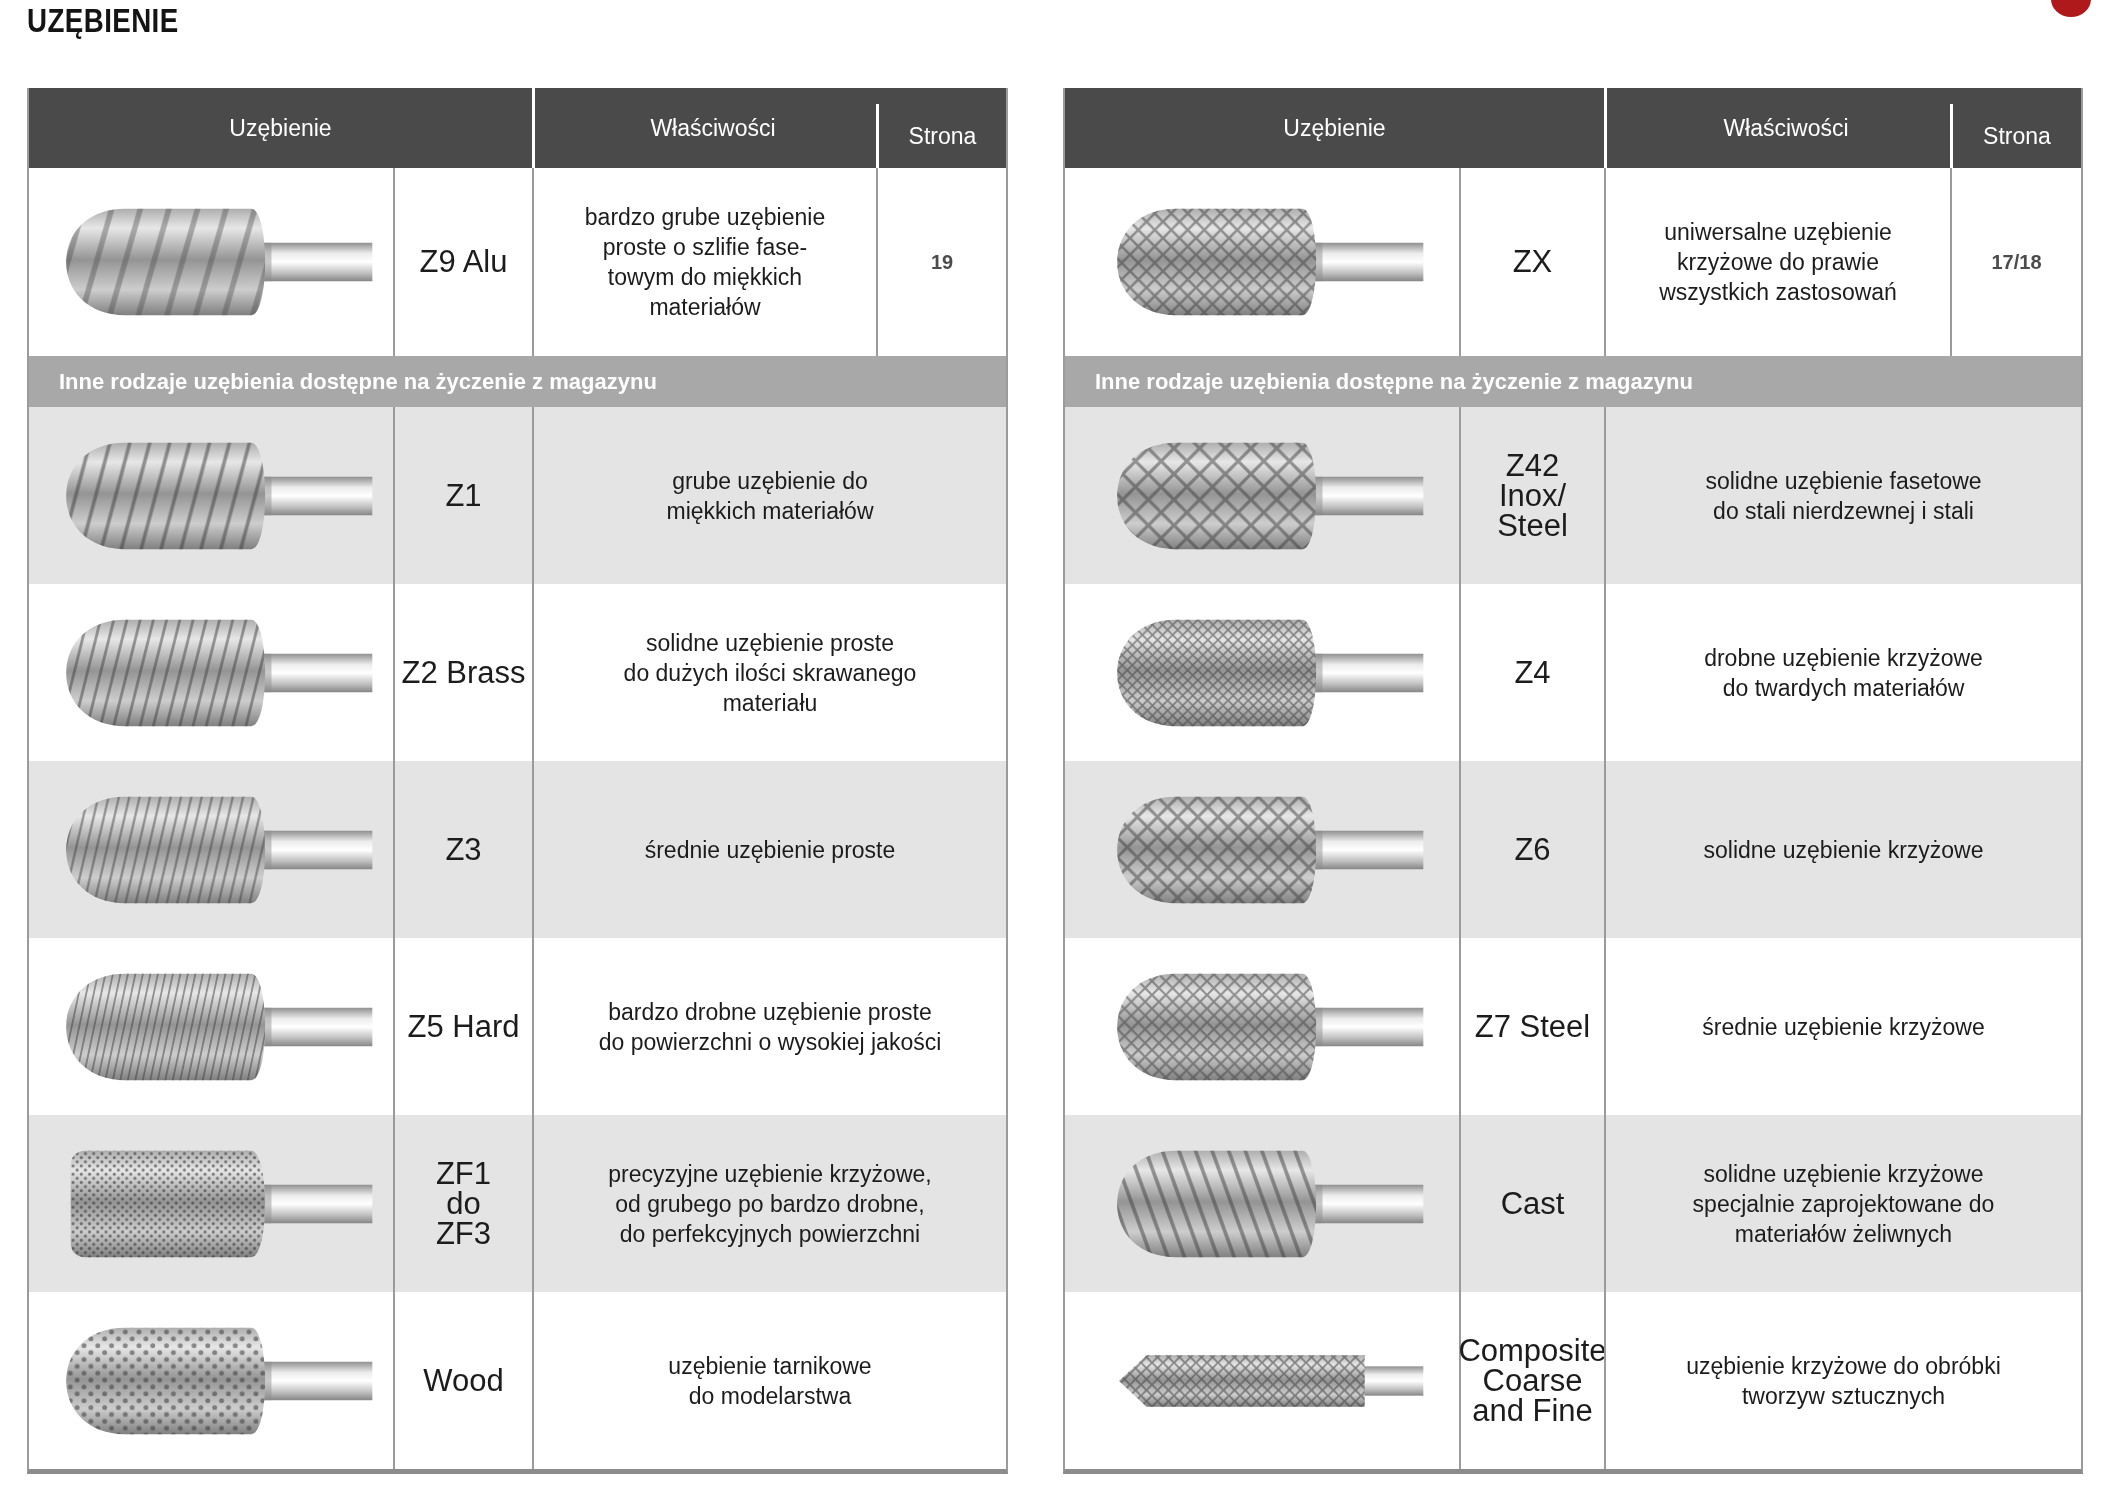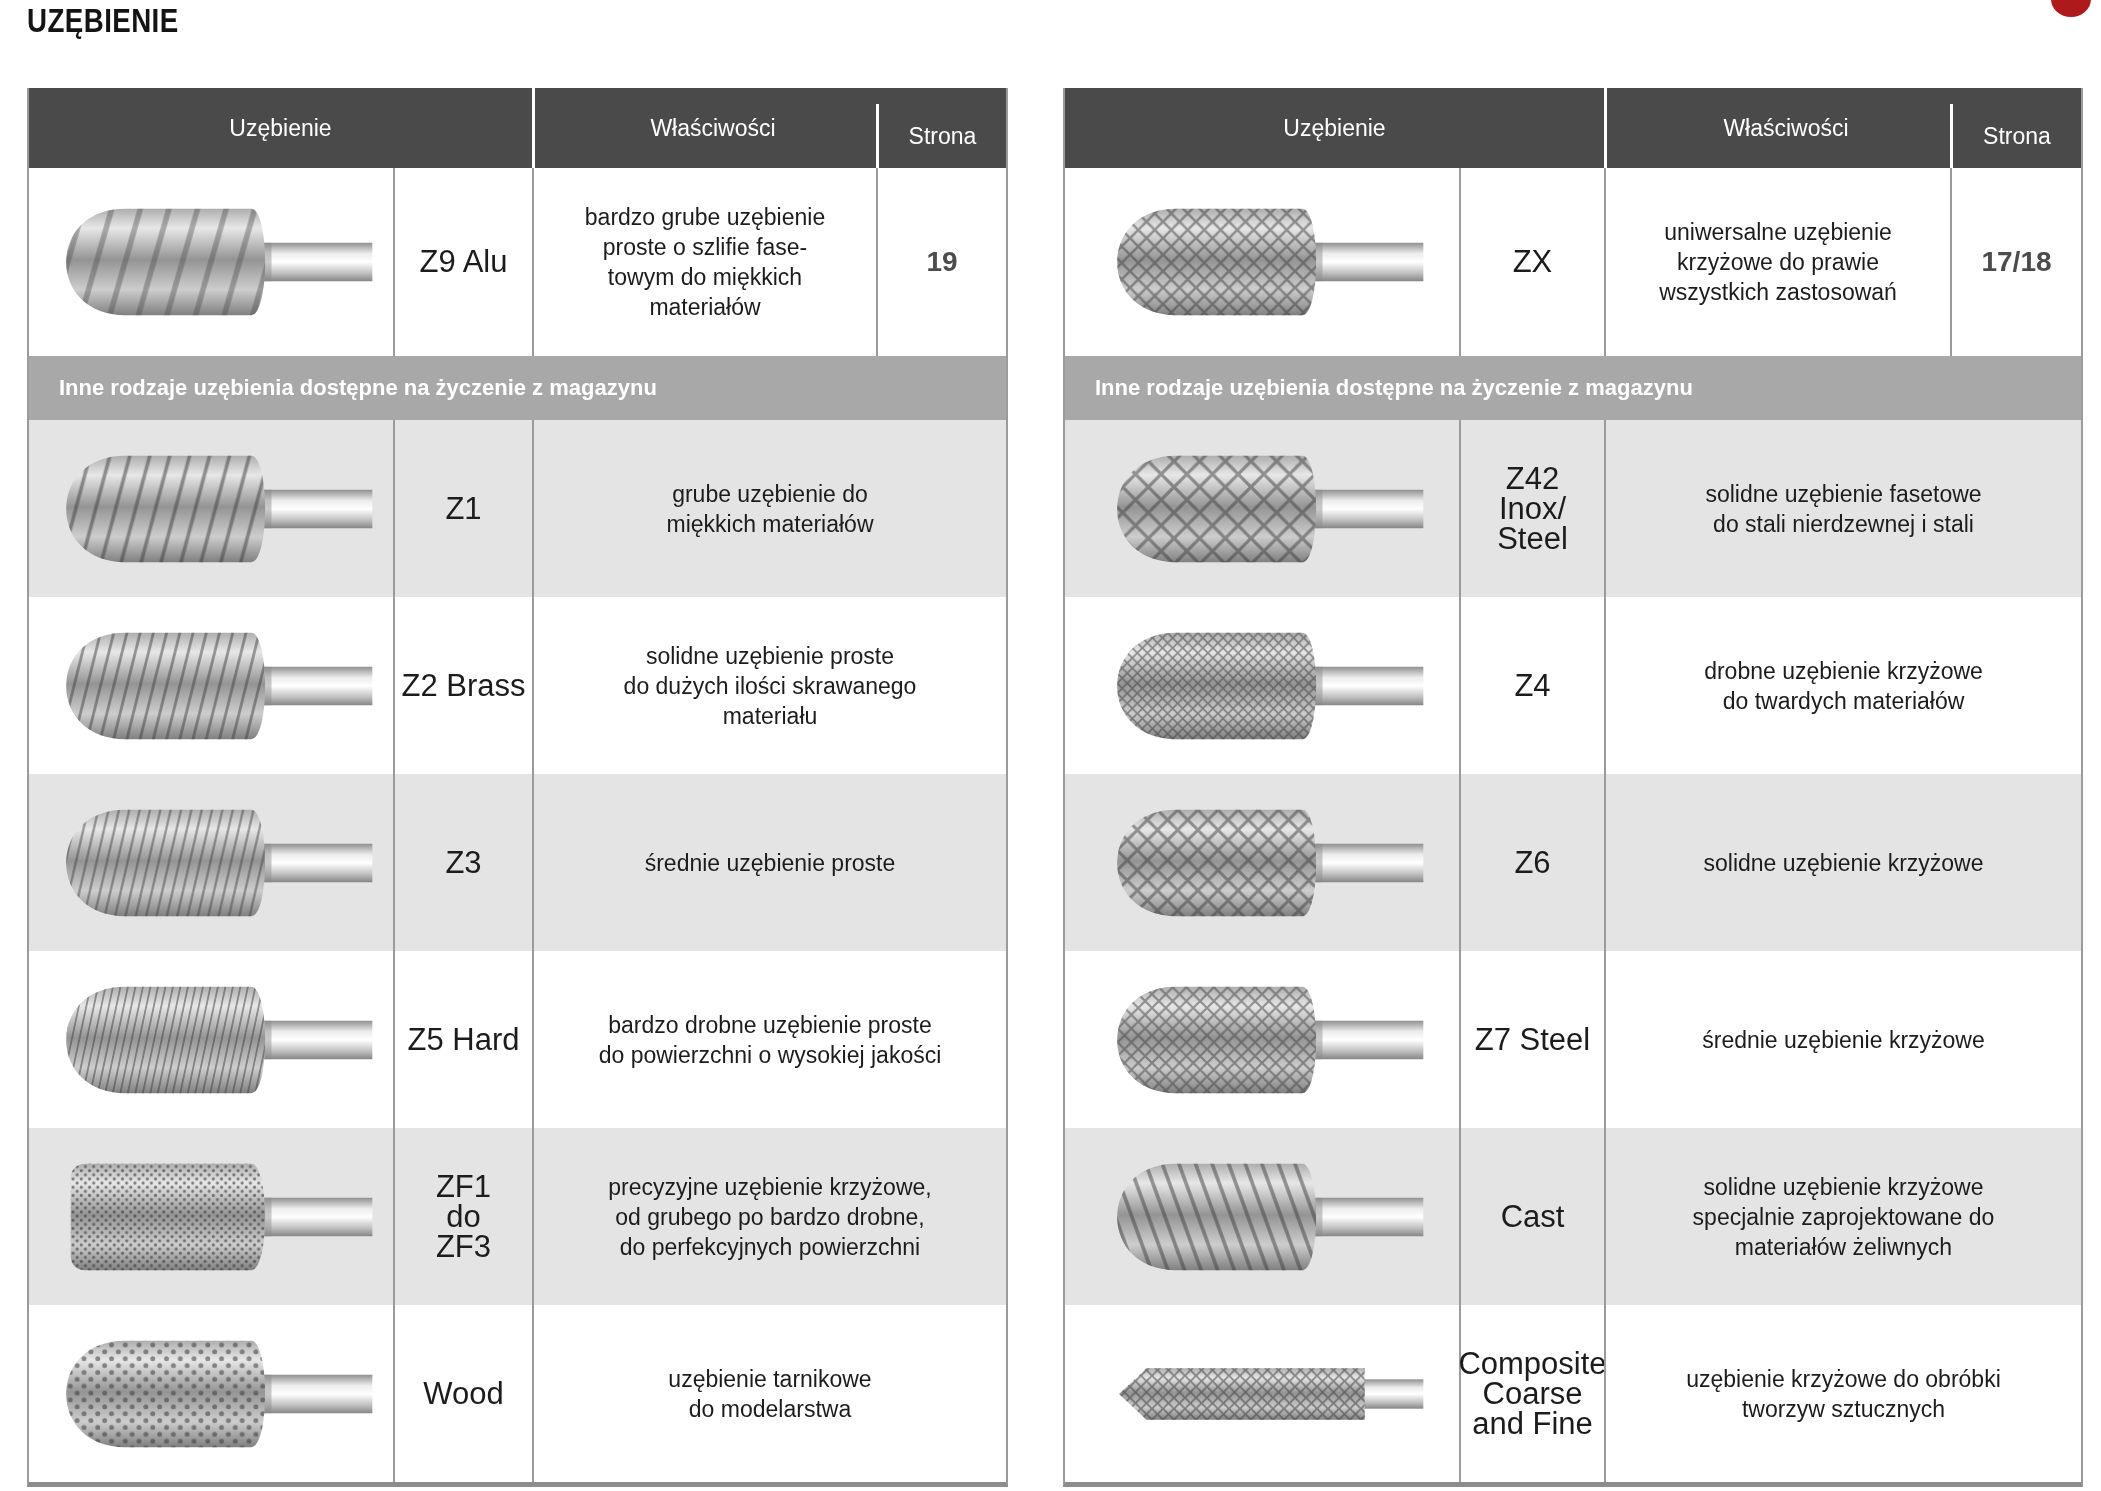--- a/index.html
+++ b/index.html
@@ -29,21 +29,21 @@
   #table-left {left:27px;  width:981px;  --wimg:366px; --wname:139px; --wprops:344px;}
   #table-right{left:1063px; width:1020px; --wimg:396px; --wname:145px; --wprops:346px;}
 
   .thead{display:flex;height:80px;background:#4a4a4a;color:#ffffff;font-size:23px;}
   .th{display:flex;align-items:center;justify-content:center;box-sizing:border-box;}
   .th-tooth{width:calc(var(--wimg) + var(--wname) - 2px);}
   .th-props{width:var(--wprops);border-left:3px solid #ffffff;padding-left:15px;}
   .th-page{flex:1;border-left:3px solid #ffffff;margin-top:16px;}
 
   .band{
-    height:64px;background:#a8a8a8;color:#ffffff;font-weight:bold;font-size:22px;
+    height:51px;background:#a8a8a8;color:#ffffff;font-weight:bold;font-size:22px;
     display:flex;align-items:center;padding-left:30px;box-sizing:border-box;
   }
 
   .row{display:flex;height:177px;background:#ffffff;}
   .row.featured{height:188px;}
   .row.alt{background:#e4e4e4;}
 
   .cell{
     box-sizing:border-box;display:flex;align-items:center;justify-content:center;
     text-align:center;
@@ -51,21 +51,21 @@
   .c-img{width:calc(var(--wimg) - 2px);}
   .c-name{
     width:var(--wname);border-left:2px solid #9b9b9b;
     font-size:31px;line-height:30px;white-space:pre-line;
   }
   .c-props{
     width:var(--wprops);border-left:2px solid #9b9b9b;
     font-size:23px;line-height:30px;white-space:pre-line;padding:0 6px;
   }
   .c-props.wide{flex:1;}
-  .c-page{flex:1;border-left:2px solid #9b9b9b;font-weight:bold;color:#4c4c4c;font-size:28px;}
+  .c-page{flex:1;border-left:2px solid #9b9b9b;font-weight:bold;color:#4c4c4c;font-size:20px;}
 
   .burr{width:330px;height:148px;display:block;}
   .defs-svg{position:absolute;width:0;height:0;overflow:hidden;}
 </style>
 </head>
 <body>
 
 <svg class="defs-svg" aria-hidden="true">
   <defs>
     <linearGradient id="gBody" x1="0" y1="0" x2="0" y2="1">

